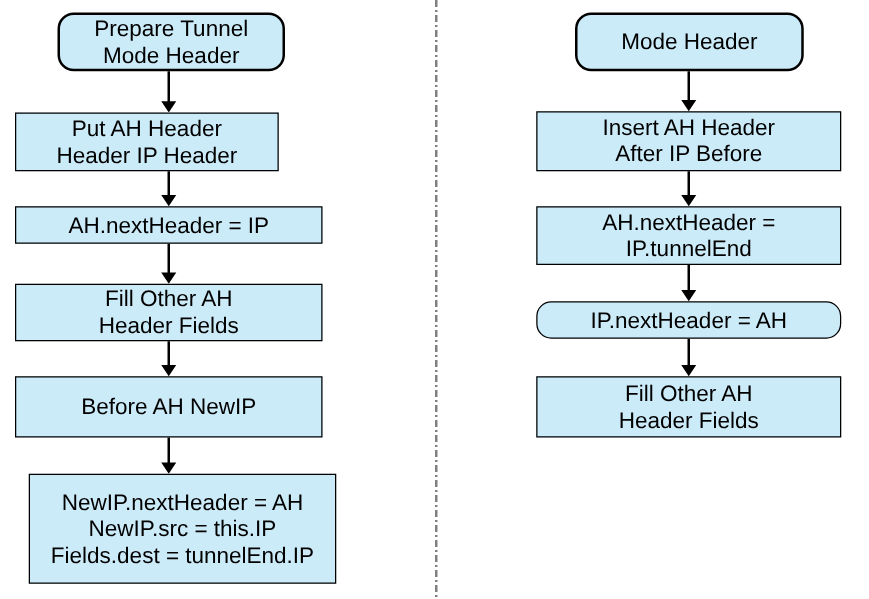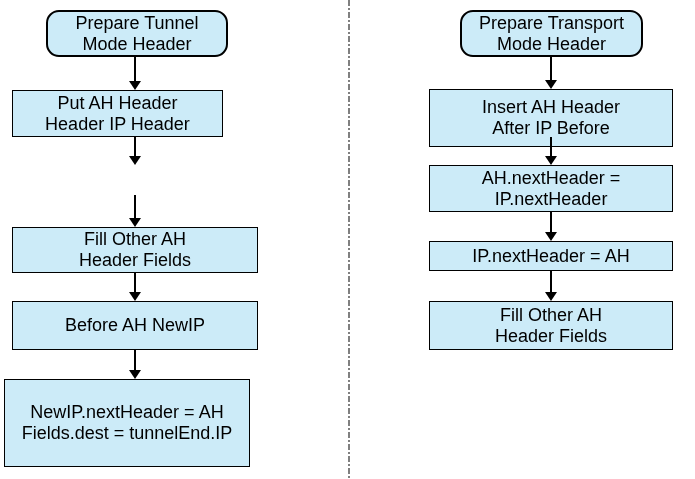--- a/index.html
+++ b/index.html
@@ -94,20 +94,23 @@
   <div class="node" style="left:12px; top:90px; width:211px; height:47px;">
     <div>Put AH Header</div>
     <div>Header IP Header</div>
   </div>
 
   <div class="arrow" style="left:129px; top:137px; height:28px;">
     <div class="stem"></div>
     <div class="head"></div>
   </div>
 
+  <div class="node" style="left:12px; top:165px; width:246px; height:30px;">
+    <div>AH.nextHeader = IP</div>
+  </div>
 
   <div class="arrow" style="left:129px; top:195px; height:32px;">
     <div class="stem"></div>
     <div class="head"></div>
   </div>
 
   <div class="node" style="left:12px; top:227px; width:246px; height:46px;">
     <div>Fill Other AH</div>
     <div>Header Fields</div>
   </div>
@@ -119,56 +122,56 @@
 
   <div class="node" style="left:12px; top:301px; width:246px; height:49px;">
     <div>Before AH NewIP</div>
   </div>
 
   <div class="arrow" style="left:129px; top:350px; height:29px;">
     <div class="stem"></div>
     <div class="head"></div>
   </div>
 
-  <div class="node" style="left:4px; top:379px; width:246px; height:88px;">
+  <div class="node" style="left:23px; top:379px; width:246px; height:88px;">
     <div>NewIP.nextHeader = AH</div>
+    <div>NewIP.src = this.IP</div>
     <div>Fields.dest = tunnelEnd.IP</div>
   </div>
 
   <div class="node rounded" style="left:460px; top:10px; width:183px; height:47px;">
-    <div>Prepare Transport</div>
     <div>Mode Header</div>
   </div>
 
   <div class="arrow" style="left:545px; top:57px; height:32px;">
     <div class="stem"></div>
     <div class="head"></div>
   </div>
 
-  <div class="node" style="left:429px; top:89px; width:244px; height:58px;align-items:center;">
+  <div class="node" style="left:429px; top:89px; width:244px; height:48px;align-items:center;">
     <div>Insert AH Header</div>
     <div>After IP Before</div>
   </div>
 
   <div class="arrow" style="left:545px; top:137px; height:28px;">
     <div class="stem"></div>
     <div class="head"></div>
   </div>
 
   <div class="node" style="left:429px; top:165px; width:244px; height:47px;align-items:center;">
     <div>AH.nextHeader =</div>
-    <div>IP.nextHeader</div>
+    <div>IP.tunnelEnd</div>
   </div>
 
   <div class="arrow" style="left:545px; top:212px; height:29px;">
     <div class="stem"></div>
     <div class="head"></div>
   </div>
 
-  <div class="node" style="left:429px; top:241px; width:244px; height:30px;">
+  <div class="node" style="left:429px; top:241px; width:244px; height:30px;border-radius:12px;">
     <div>IP.nextHeader = AH</div>
   </div>
 
   <div class="arrow" style="left:545px; top:271px; height:30px;">
     <div class="stem"></div>
     <div class="head"></div>
   </div>
 
   <div class="node" style="left:429px; top:301px; width:244px; height:49px;">
     <div>Fill Other AH</div>

